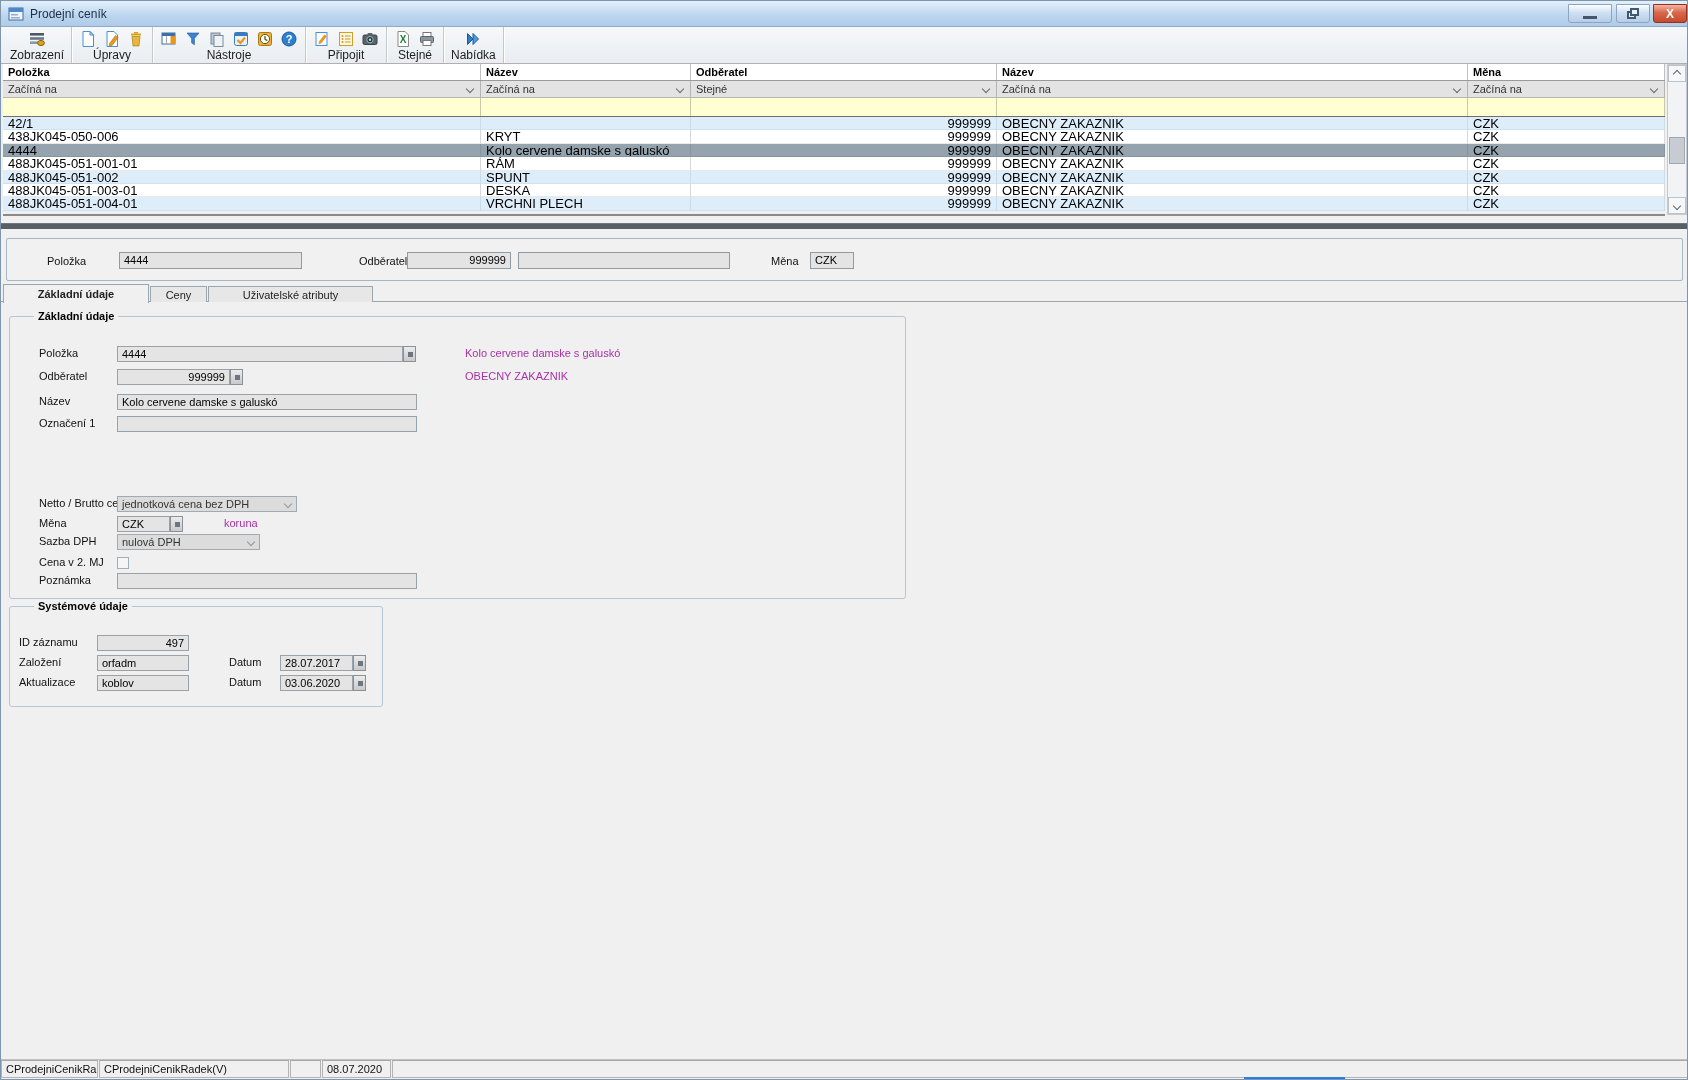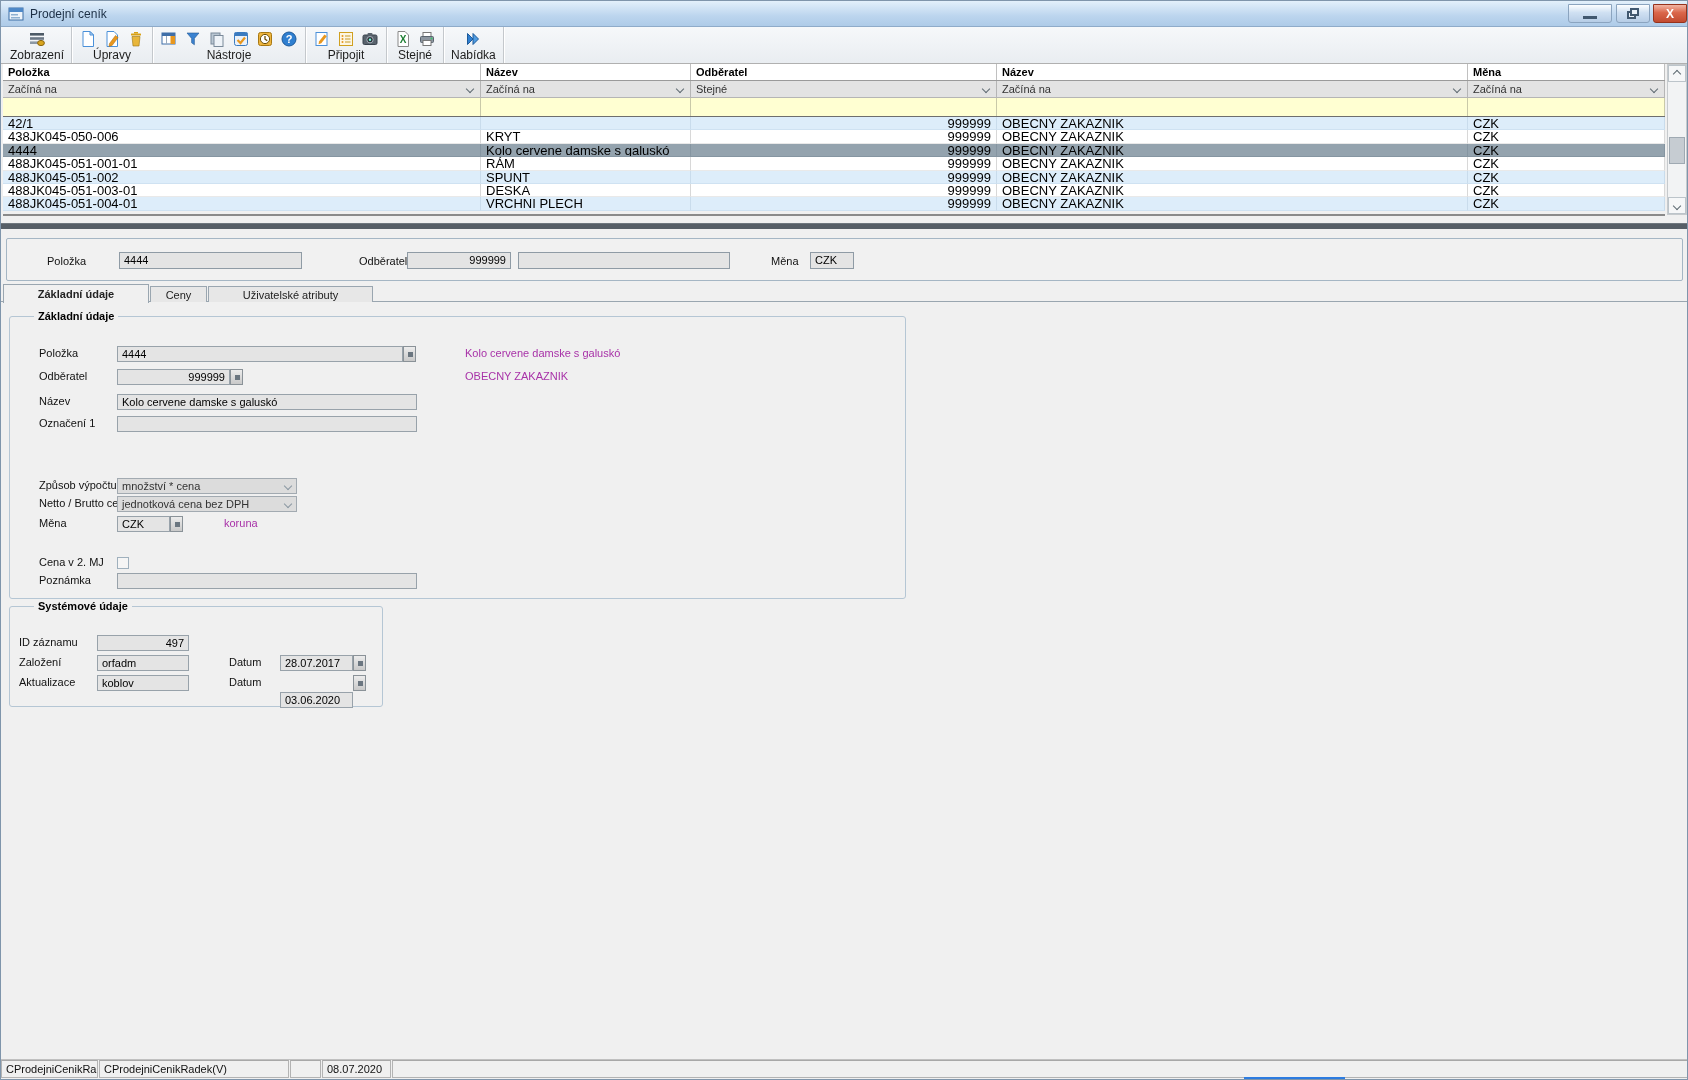--- a/index.html
+++ b/index.html
@@ -386,35 +386,35 @@
         <span class="desc" style="left: 455px; color: rgb(168, 50, 168);">OBECNY ZAKAZNIK</span>
       </div>
       <div class="frow" style="top: 77px;">
         <span class="lab">Název</span>
         <span class="inp" style="left: 107px; width: 300px;">Kolo cervene damske s galuskó</span>
       </div>
       <div class="frow" style="top: 99px;">
         <span class="lab">Označení 1</span>
         <span class="inp" style="left: 107px; width: 300px;"></span>
       </div>
-      <div class="frow" style="top: 161px;">
-        <span class="lab">Způsob výpočtu</span>
-        <span class="sel" style="left: 107px; width: 180px;"><span>množství * cena</span><i class="chev"></i></span>
-      </div>
       <div class="frow" style="top: 179px;">
         <span class="lab">Netto / Brutto cena</span>
         <span class="sel" style="left: 107px; width: 180px;"><span>jednotková cena bez DPH</span><i class="chev"></i></span>
       </div>
       <div class="frow" style="top: 199px;">
         <span class="lab">Měna</span>
         <span class="inp" style="left: 107px; width: 53px;">CZK</span>
         <span class="lkbtn" style="left: 160px;">
           <i></i>
         </span>
         <span class="desc" style="left: 214px; color: rgb(168, 50, 168);">koruna</span>
+      </div>
+      <div class="frow" style="top: 217px;">
+        <span class="lab">Sazba DPH</span>
+        <span class="sel" style="left: 107px; width: 143px;"><span>nulová DPH</span><i class="chev"></i></span>
       </div>
       <div class="frow" style="top: 238px;">
         <span class="lab">Cena v 2. MJ</span>
         <span class="cbox" style="left: 107px;"></span>
       </div>
       <div class="frow" style="top: 256px;">
         <span class="lab">Poznámka</span>
         <span class="inp" style="left: 107px; width: 300px;"></span>
       </div>
     </div>
@@ -431,21 +431,21 @@
         <span class="lab" style="left: 219px;">Datum</span>
         <span class="inp" style="left: 270px; width: 73px;">28.07.2017</span>
         <span class="lkbtn" style="left: 343px;">
           <i></i>
         </span>
       </div>
       <div class="frow" style="top: 68px;">
         <span class="lab">Aktualizace</span>
         <span class="inp" style="left: 87px; width: 92px;">koblov</span>
         <span class="lab" style="left: 219px;">Datum</span>
-        <span class="inp" style="left: 270px; width: 73px; margin-top: 17px;">03.06.2020</span>
+        <span class="inp" style="left: 270px; width: 73px;">03.06.2020</span>
         <span class="lkbtn" style="left: 343px;">
           <i></i>
         </span>
       </div>
     </div>
 
   <div class="statusbar" id="statusbar">
       <div class="sseg" style="width: 97px;">CProdejniCenikRade</div>
       <div class="sseg" style="width: 190px;">CProdejniCenikRadek(V)</div>
       <div class="sseg" style="width: 31px;"></div>

